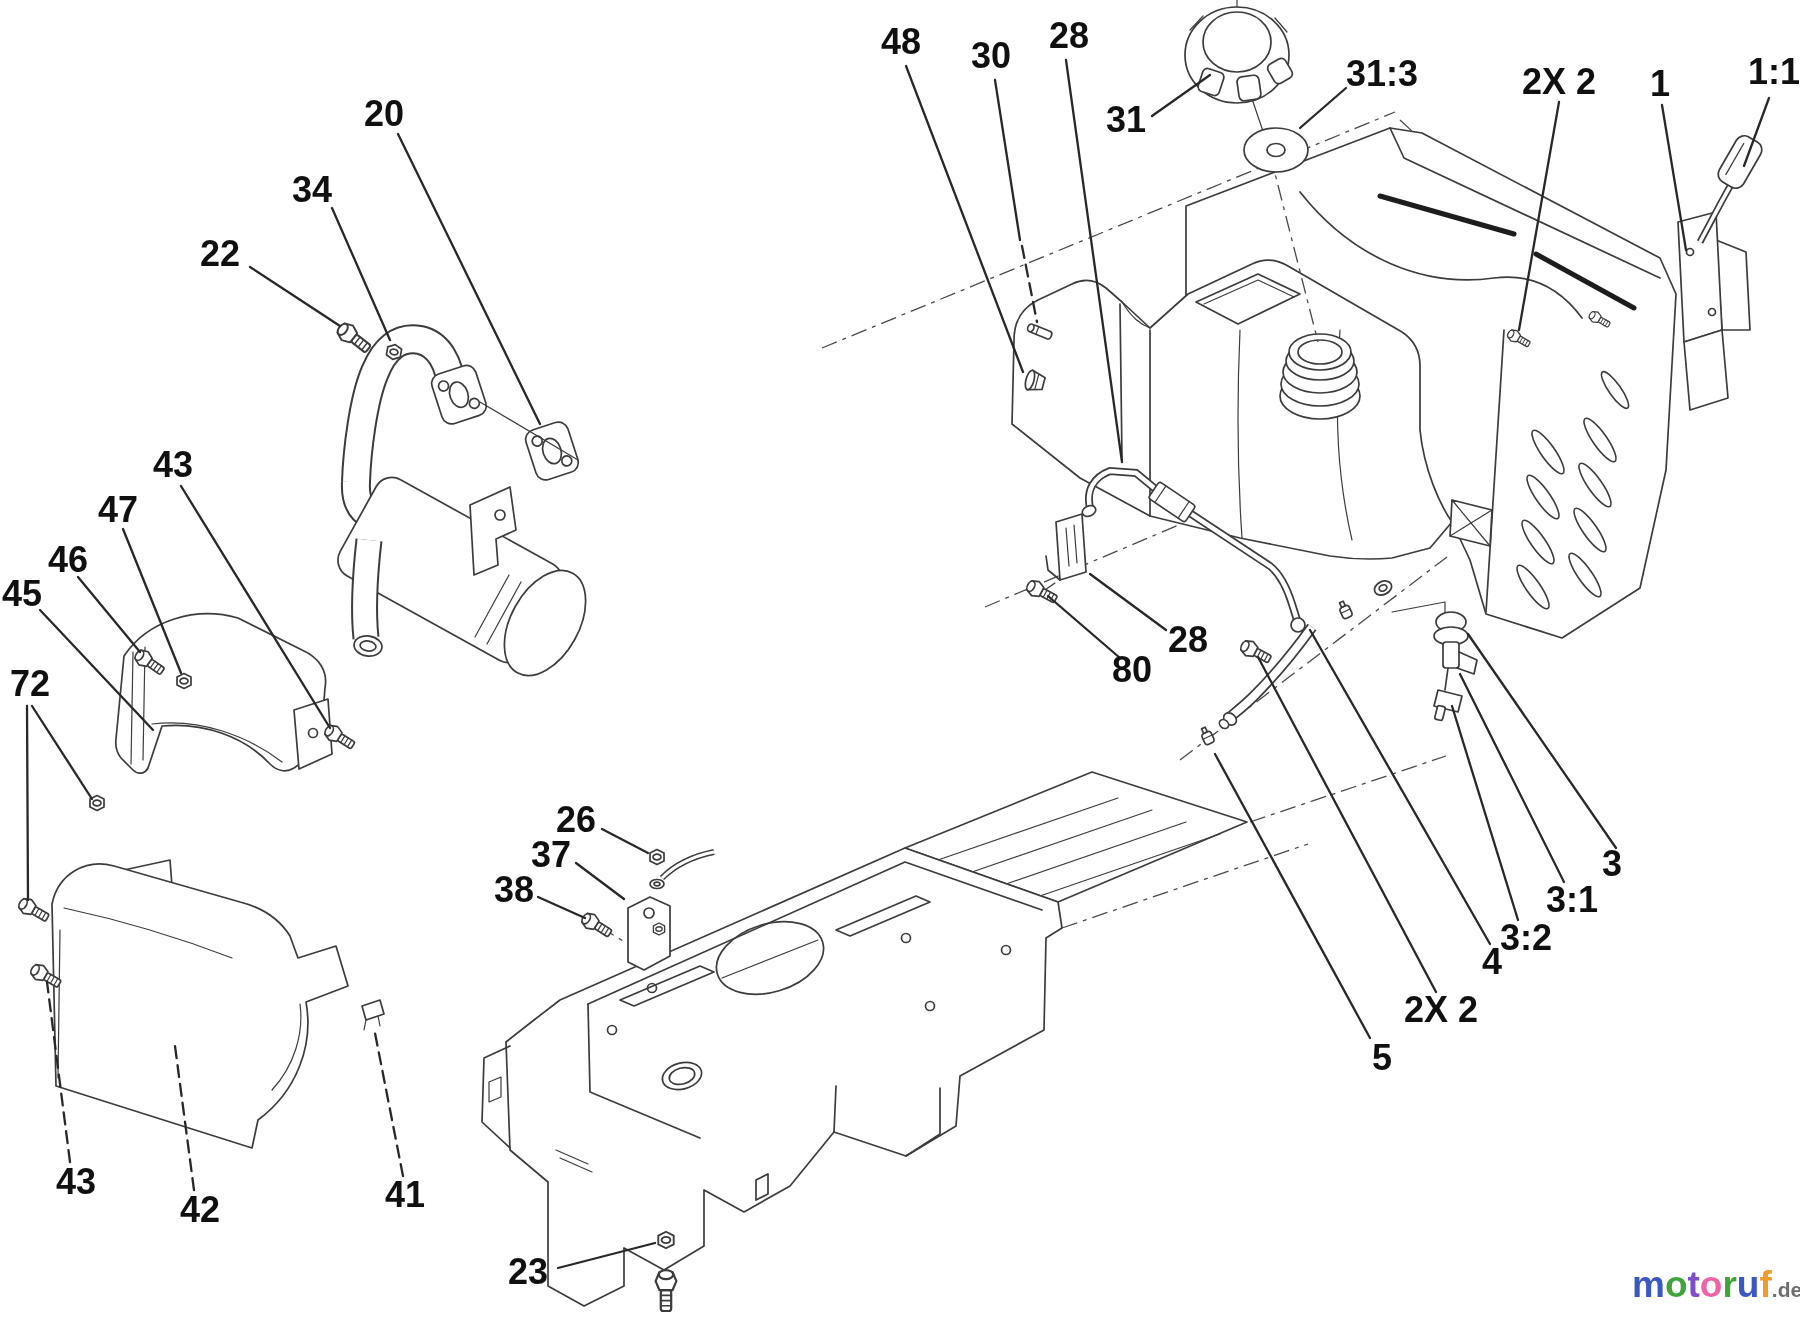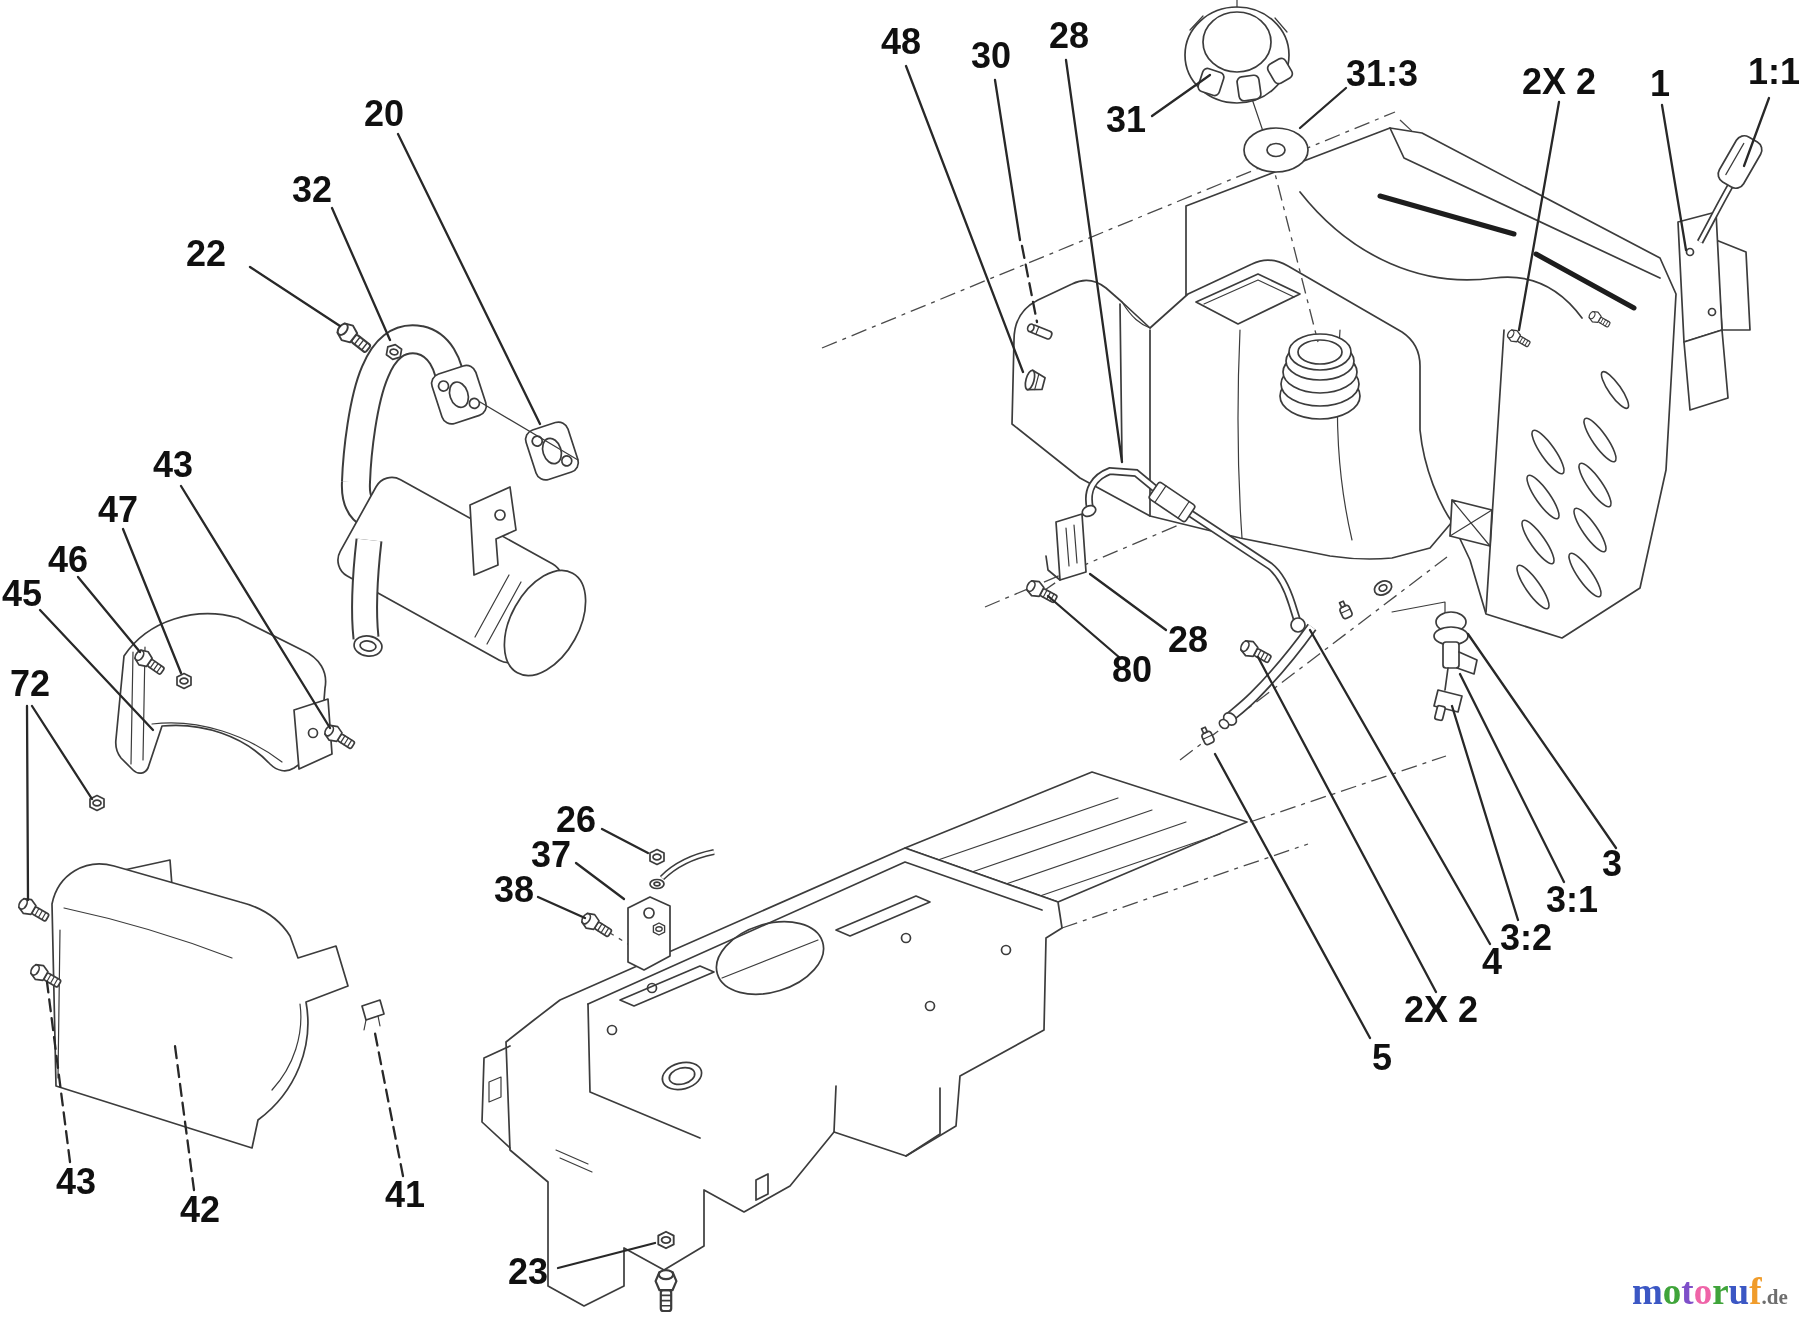--- a/index.html
+++ b/index.html
@@ -13,22 +13,22 @@
   .ln{fill:none;stroke:#3c3c3c;stroke-width:1.7;stroke-linecap:round;stroke-linejoin:round;}
   .w{fill:#ffffff;}
   .thin{stroke-width:1.2;}
   .dashdot{fill:none;stroke:#4a4a4a;stroke-width:1.3;stroke-dasharray:16 6 4 6;}
   .dash{stroke-dasharray:12 7;}
   .leader{fill:none;stroke:#282828;stroke-width:2.3;stroke-linecap:round;}
   .stripe{stroke:#1d1d1d;stroke-width:5;stroke-linecap:round;}
   .vent{fill:none;stroke:#3c3c3c;stroke-width:1.6;}
   
   #logo{position:absolute;left:1632px;top:1262px;width:168px;height:52px;
-        font-family:Liberation Serif, serif;font-weight:bold;
-        font-size:37px;line-height:60px;white-space:nowrap;}
+        font-family:Liberation Sans, sans-serif;font-weight:bold;
+        font-size:37px;line-height:45px;white-space:nowrap;}
   #logo .de{font-size:21px;color:#6e6e6e;font-weight:bold;}
   .lg0{color:#3b57c4}.lg1{color:#3fa43a}.lg2{color:#7e4fc9}.lg3{color:#ef64a8}
   .lg4{color:#3fa43a}.lg5{color:#3b57c4}.lg6{color:#f09c2b}
 </style>
 </head>
 <body>
 
 <div id="stage">
 <svg width="1800" height="1318" viewBox="0 0 1800 1318">
   <defs>
@@ -351,22 +351,22 @@
 
 <div class="lbl" style="left:881px;top:24px">48</div>
 <div class="lbl" style="left:971px;top:38px">30</div>
 <div class="lbl" style="left:1049px;top:18px">28</div>
 <div class="lbl" style="left:1106px;top:102px">31</div>
 <div class="lbl" style="left:1346px;top:56px">31:3</div>
 <div class="lbl" style="left:1522px;top:64px">2X 2</div>
 <div class="lbl" style="left:1650px;top:66px">1</div>
 <div class="lbl" style="left:1748px;top:54px">1:1</div>
 <div class="lbl" style="left:364px;top:96px">20</div>
-<div class="lbl" style="left:292px;top:172px">32</div>
-<div class="lbl" style="left:186px;top:236px">22</div>
+<div class="lbl" style="left:292px;top:172px">34</div>
+<div class="lbl" style="left:200px;top:236px">22</div>
 <div class="lbl" style="left:153px;top:447px">43</div>
 <div class="lbl" style="left:98px;top:492px">47</div>
 <div class="lbl" style="left:48px;top:542px">46</div>
 <div class="lbl" style="left:2px;top:576px">45</div>
 <div class="lbl" style="left:10px;top:666px">72</div>
 <div class="lbl" style="left:556px;top:802px">26</div>
 <div class="lbl" style="left:531px;top:837px">37</div>
 <div class="lbl" style="left:494px;top:872px">38</div>
 <div class="lbl" style="left:1168px;top:622px">28</div>
 <div class="lbl" style="left:1112px;top:652px">80</div>

